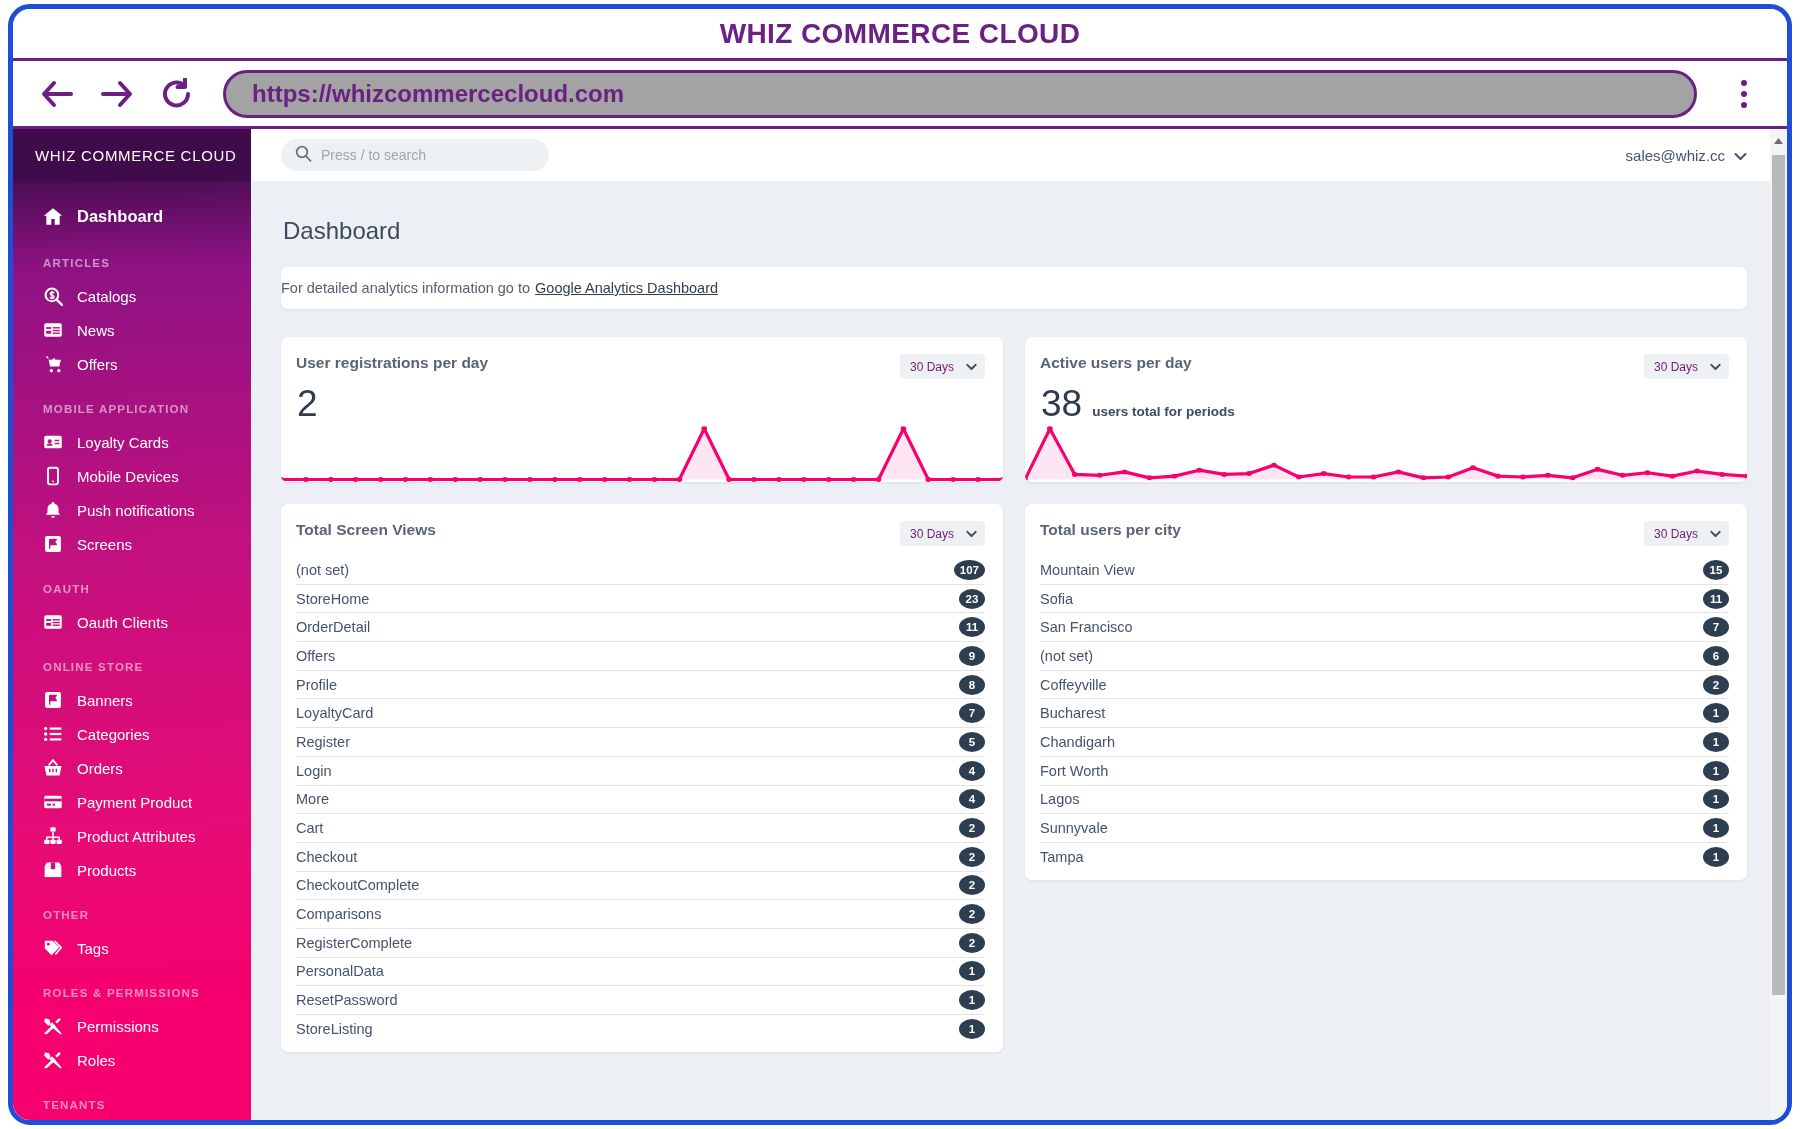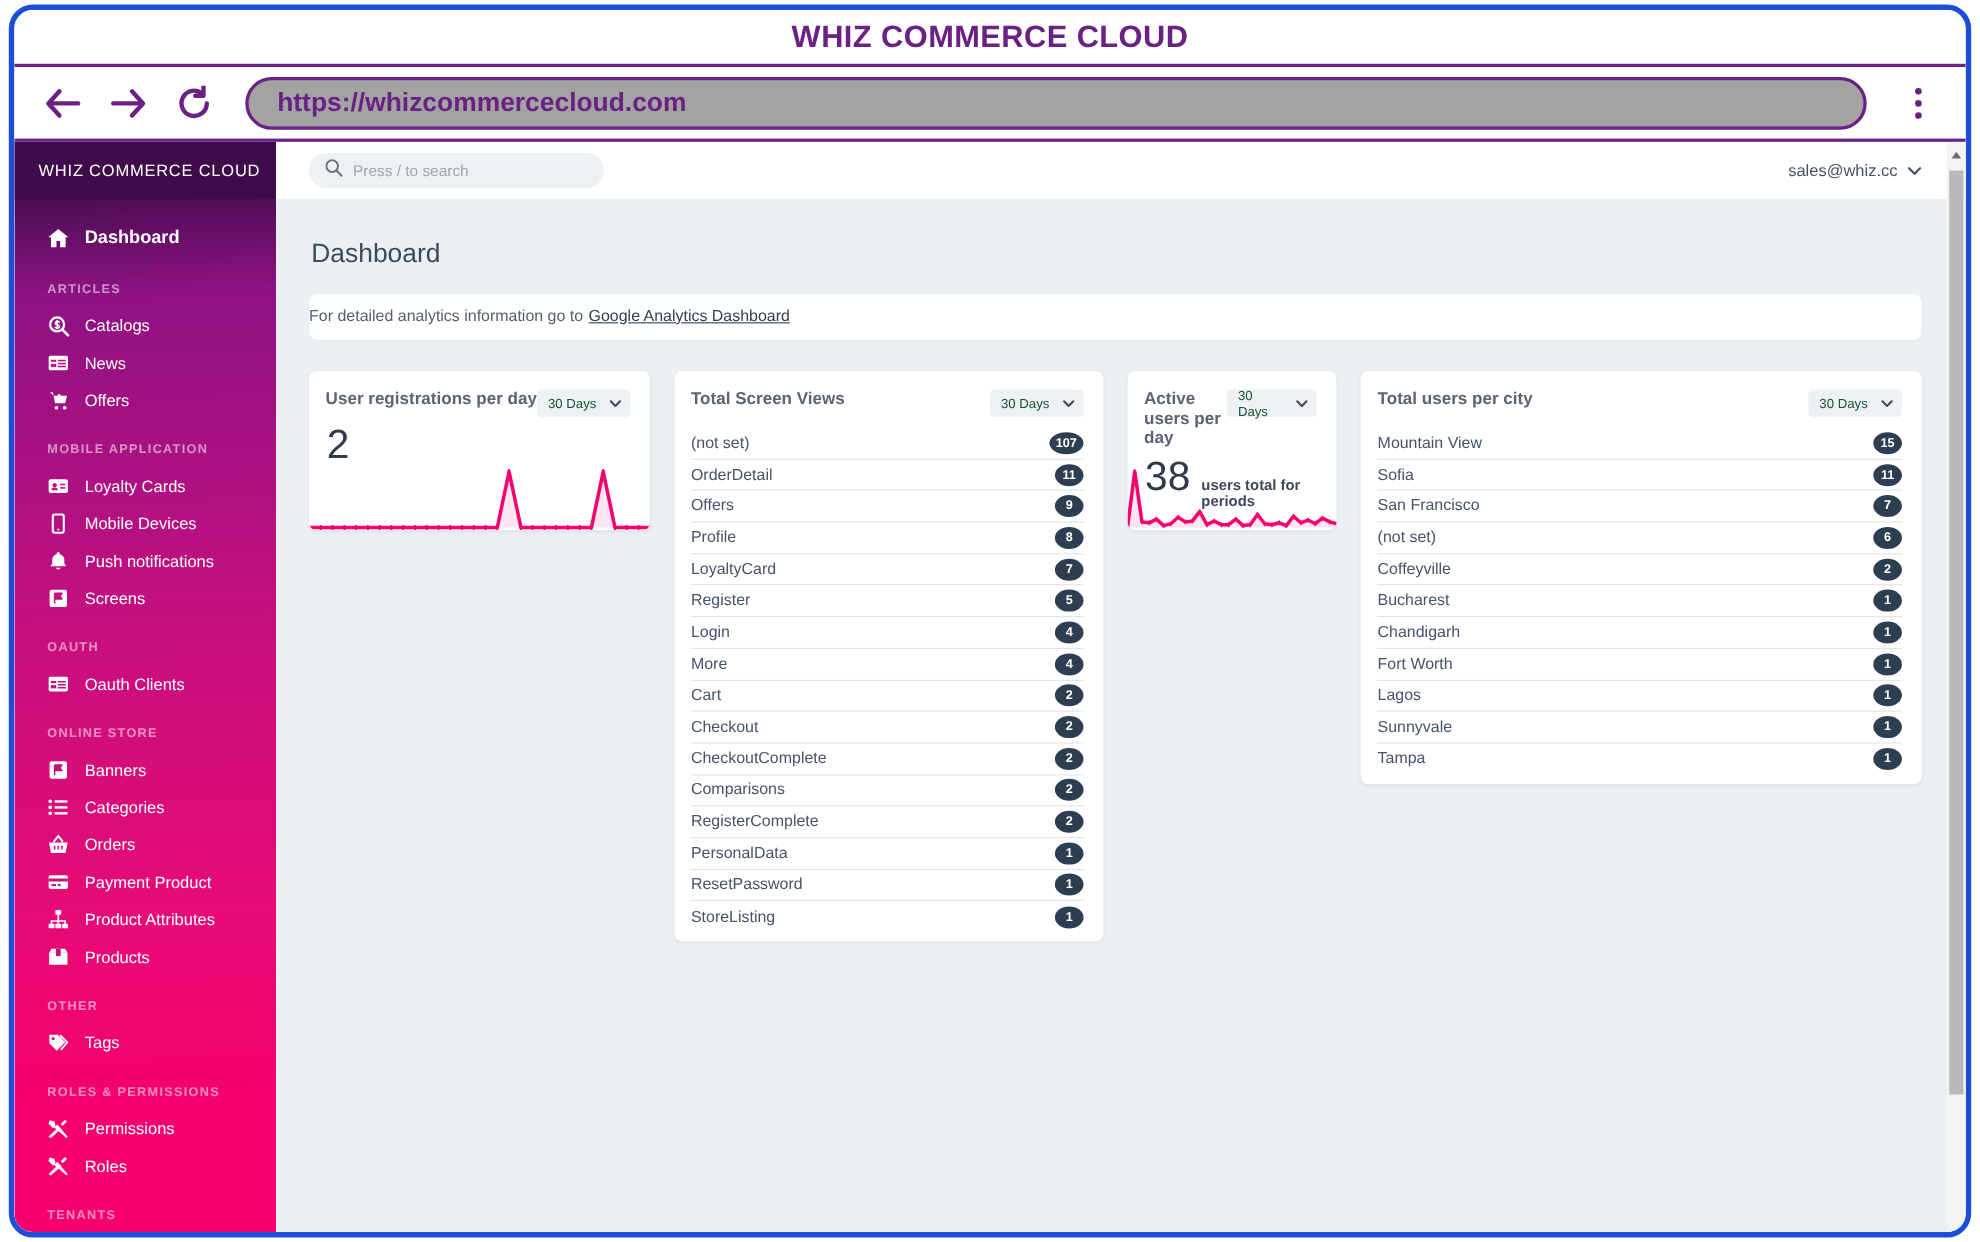--- a/index.html
+++ b/index.html
@@ -151,38 +151,38 @@
     background: #fff; border-radius: 7px;
     height: 42px;
     display: flex; align-items: center; 
     font-size: 14.5px; color: #55606f;
     margin-bottom: 28px;
     box-shadow: 0 1px 2px rgba(0,0,0,.05);
   }
   .banner a { color: #33404f; text-decoration: underline; margin-left: 5px; }
 
   .grid { display: flex; gap: 22px; }
-  .col { flex: 1; min-width: 0; display: flex; flex-direction: row; gap: 22px; }
+  .col { flex: 1; min-width: 0; display: flex; flex-direction: column; gap: 22px; }
 
   .card {
     background: #fff; border-radius: 7px;
     box-shadow: 0 1px 3px rgba(0,0,0,.07);
     overflow: hidden;
   }
   .card-head {
     display: flex; align-items: flex-start; justify-content: space-between;
     padding: 17px 18px 0 15px;
   }
   .card-title { font-size: 15.5px; font-weight: bold; color: #5a6474; }
   .select {
     background: #eef1f4; border-radius: 4px;
     height: 25px; min-width: 82px;
     display: flex; align-items: center; justify-content: space-between;
     padding: 0 8px 0 10px;
-    font-size: 12px; color: #14532d; cursor: pointer;
+    font-size: 12px; color: #701a75; cursor: pointer;
     gap: 12px;
   }
 
   
   .spark-card { height: 145px; position: relative; }
   .metric-row { display: flex; align-items: baseline; gap: 10px; padding: 6px 0 0 16px; }
   .metric-num { font-size: 37px; color: #2f3b4d; line-height: 1; font-weight: normal; }
   .metric-sub { font-size: 13.5px; color: #3d4a5c; font-weight: bold; }
   .spark-holder { position: absolute; left: 0; right: 0; bottom: 0; height: 62px; }
   .spark-holder svg { display: block; width: 100%; height: 100%; }
@@ -566,20 +566,24 @@
                     <svg width="11" height="8" viewBox="0 0 11 8">
                         <path d="M1.3 1.8 L5.5 6 L9.7 1.8" fill="none" stroke="#3d4a5c" stroke-width="1.9" stroke-linecap="round" stroke-linejoin="round"></path>
                       </svg>
                   </span>
                 </div>
               </div>
               <div class="list">
                   <div class="list-row">
                     <span>(not set)</span>
                     <span class="badge">107</span>
+                  </div>
+                  <div class="list-row">
+                    <span>StoreHome</span>
+                    <span class="badge">23</span>
                   </div>
                   <div class="list-row">
                     <span>OrderDetail</span>
                     <span class="badge">11</span>
                   </div>
                   <div class="list-row">
                     <span>Offers</span>
                     <span class="badge">9</span>
                   </div>
                   <div class="list-row">

